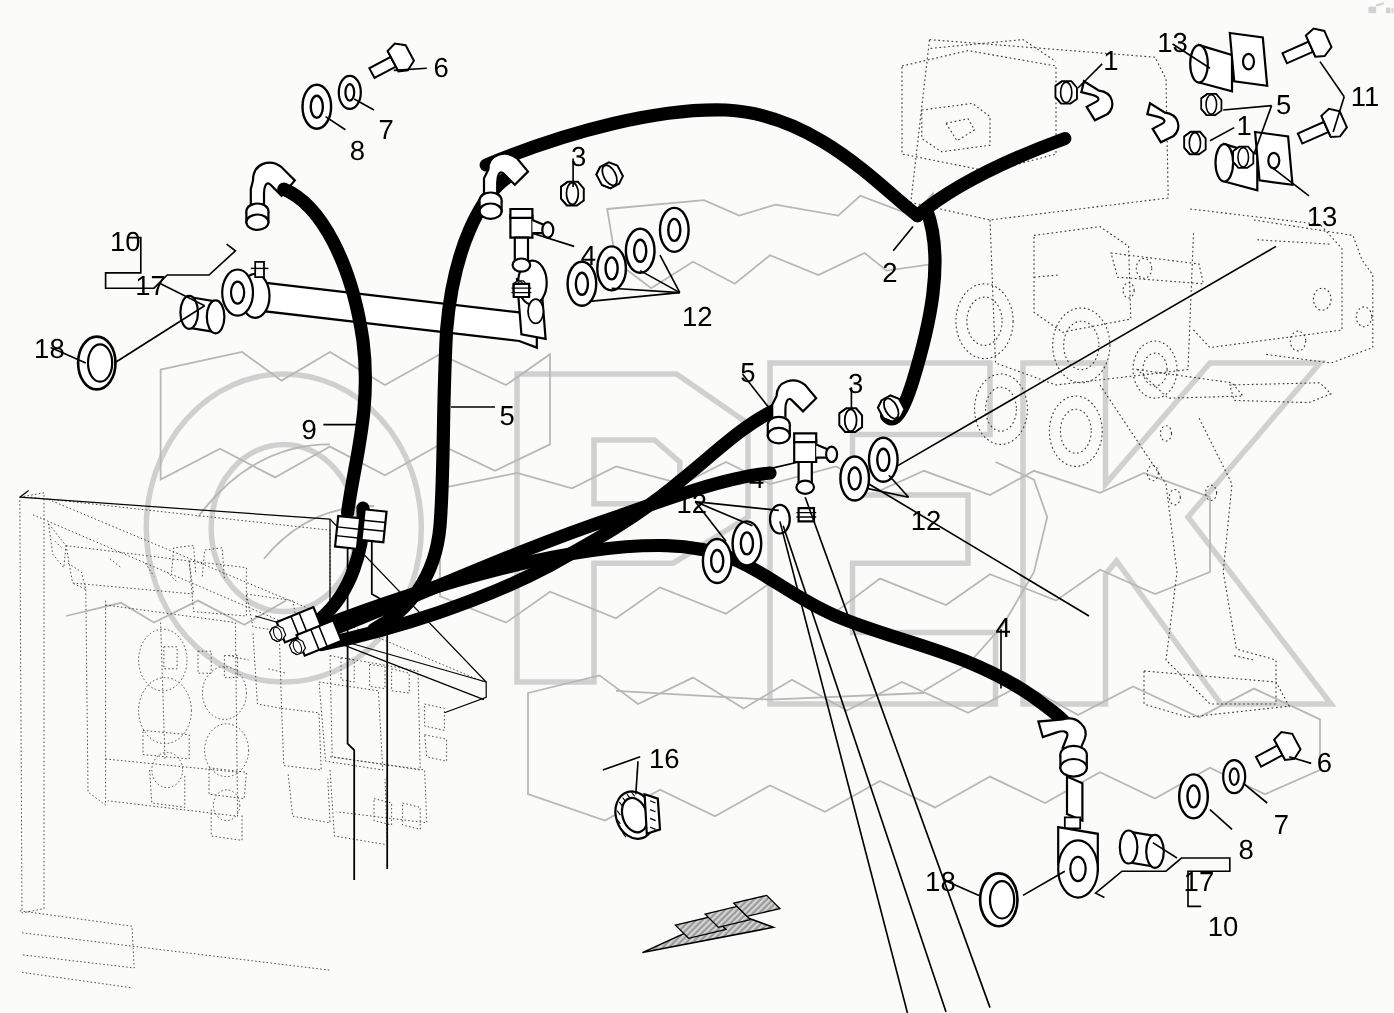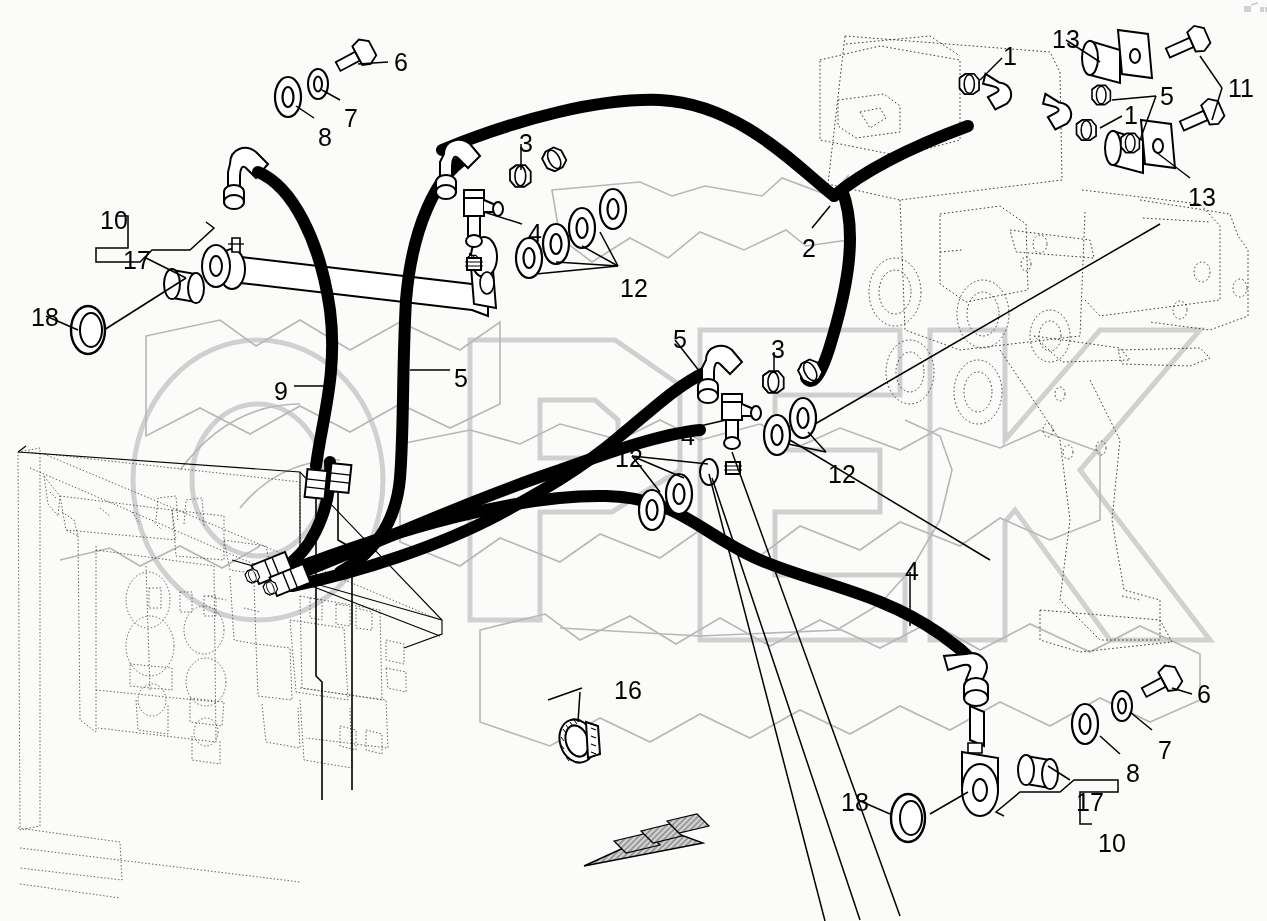--- a/index.html
+++ b/index.html
@@ -595,19 +595,19 @@
   <span class="lbl" style="left:100px;top:208px">10</span>
   <span class="lbl" style="left:1098px;top:831px">10</span>
   <span class="lbl" style="left:905px;top:559px">4</span>
   <span class="lbl" style="left:620px;top:276px">12</span>
   <span class="lbl" style="left:615px;top:446px">12</span>
   <span class="lbl" style="left:828px;top:462px">12</span>
   <span class="lbl" style="left:1052px;top:27px">13</span>
   <span class="lbl" style="left:1188px;top:185px">13</span>
   <span class="lbl" style="left:1160px;top:84px">5</span>
   <span class="lbl" style="left:1228px;top:76px">11</span>
-  <span class="lbl" style="left:614px;top:678px">16</span>
+  <span class="lbl" style="left:590px;top:678px">16</span>
   <span class="lbl" style="left:123px;top:248px">17</span>
   <span class="lbl" style="left:1076px;top:790px">17</span>
   <span class="lbl" style="left:31px;top:305px">18</span>
   <span class="lbl" style="left:841px;top:790px">18</span>
 
 </div>
 
 </body></html>

